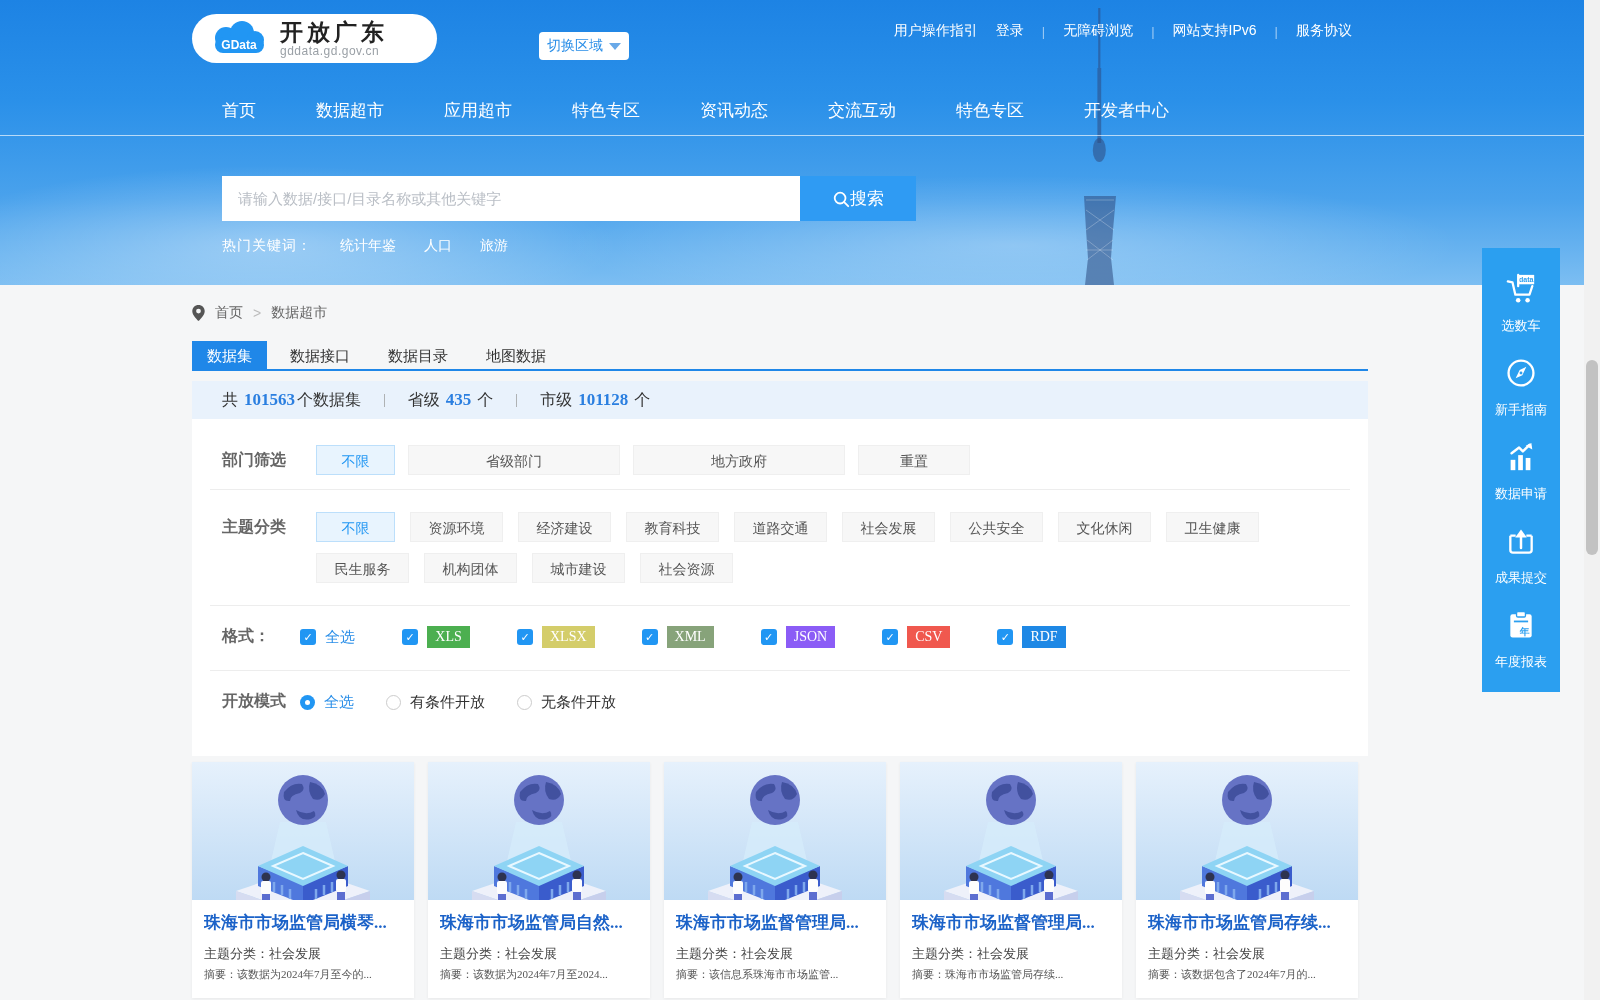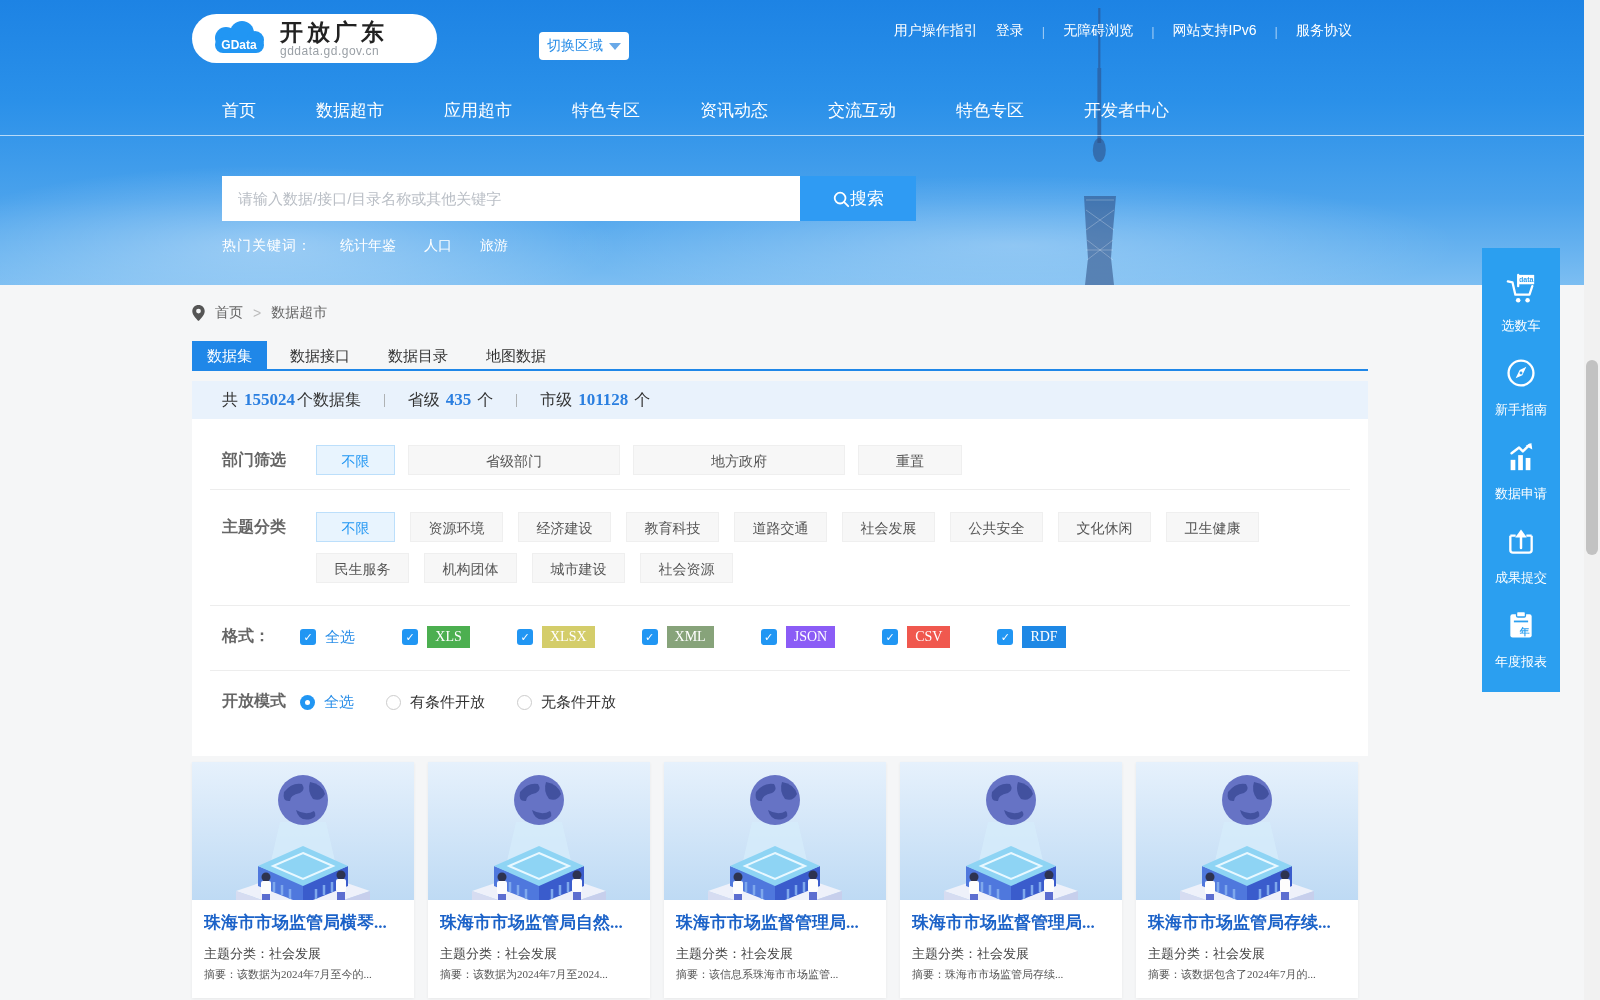--- a/index.html
+++ b/index.html
@@ -66,21 +66,21 @@
   .f-label { position:absolute; left:30px; font-size:16px; font-weight:bold; color:#666; }
   .f-sep { position:absolute; left:18px; right:18px; height:1px; background:#ededed; }
   .fbtn { display:inline-block; height:30px; line-height:30px; text-align:center; font-size:14px; color:#555;
     background:#f7f7f7; border:1px solid #efefef; cursor:pointer; }
   .fbtn.active { background:#e8f4fe; border-color:#bcdffb; color:#2196f3; }
 
   .dept-opts { position:absolute; left:124px; top:26px; display:flex; gap:13px; }
   .dept-opts .fbtn:nth-child(1){ width:79px; }
   .dept-opts .fbtn:nth-child(2){ width:212px; }
   .dept-opts .fbtn:nth-child(3){ width:212px; }
-  .dept-opts .fbtn:nth-child(4){ width:104px; }
+  .dept-opts .fbtn:nth-child(4){ width:112px; }
   .dept-label { top:31px; }
 
   .topic-label { top:98px; }
   .topic-opts { position:absolute; left:124px; top:93px; width:1035px; display:flex; flex-wrap:wrap; gap:11px 15px; }
   .topic-opts .fbtn { width:93px; }
   .topic-opts .fbtn:first-child { width:79px; }
 
   .format-label { top:207px; }
   .format-opts { position:absolute; left:108px; top:203px; display:flex; align-items:center; gap:47px; height:30px; }
   .fmt-group { display:flex; align-items:center; gap:9px; cursor:pointer; }
@@ -257,21 +257,21 @@
 
   <div class="tabs">
     <div class="tab active">数据集</div>
     <div class="tab">数据接口</div>
     <div class="tab">数据目录</div>
     <div class="tab">地图数据</div>
   </div>
 
   <div class="stats serif">
     <span>
-      <span>共</span> <b>155024</b><span>个数据集</span>
+      <span>共</span> <b>101563</b><span>个数据集</span>
     </span>
     <span class="divider">|</span>
     <span>
       <span>省级</span> <b>435</b> <span>个</span>
     </span>
     <span class="divider">|</span>
     <span>
       <span>市级</span> <b>101128</b> <span>个</span>
     </span>
   </div>

